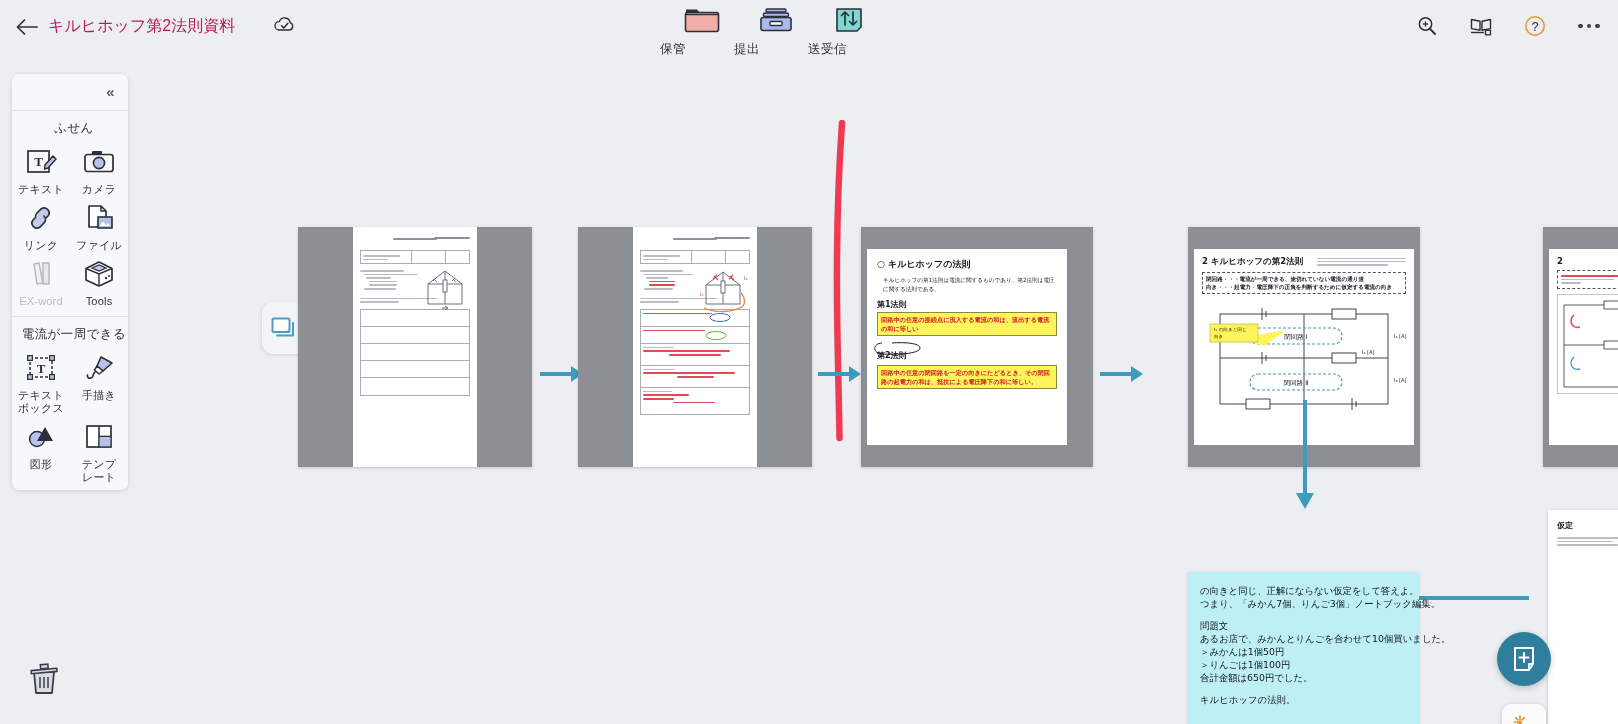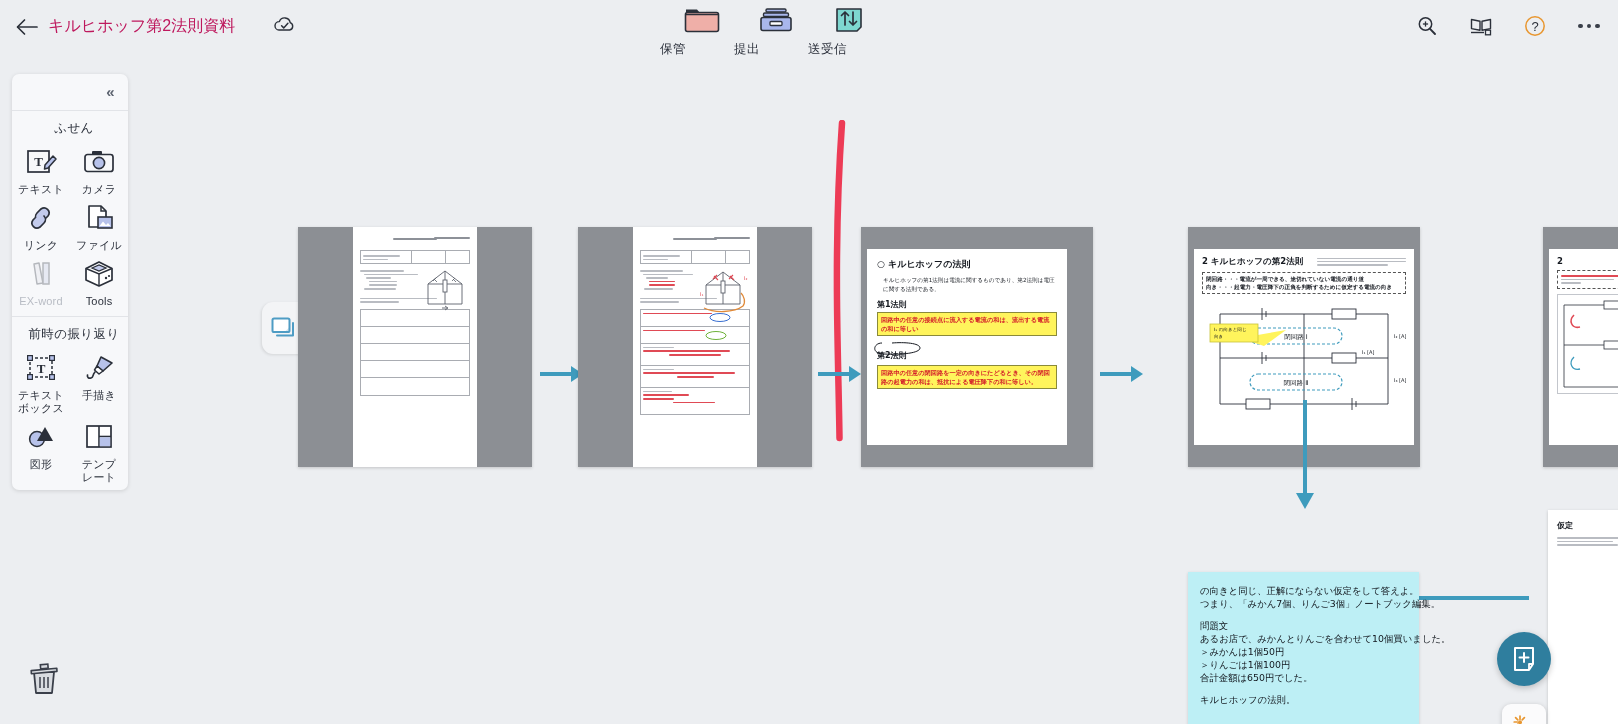--- a/index.html
+++ b/index.html
@@ -290,21 +290,21 @@
             <circle cx="24" cy="19" r="1.2" fill="#2b303a"></circle>
             <circle cx="27" cy="17" r="1.1" fill="#2b303a"></circle>
           </svg>
         </div>
         <div class="txt">Tools</div>
       </div>
     </div>
 
     <div class="pal-divider" style="top:242px"></div>
 
-    <div class="pal-head" style="top:252px">前時の振り返り</div>
+    <div class="pal-head" style="top:252px">電流が一周できる</div>
 
     <div class="pal-grid" style="top:272px">
       <div class="pal-item">
         <div class="pic">
           <svg width="34" height="32" viewBox="0 0 34 32">
             <rect x="6" y="5" width="22" height="19" fill="none" stroke="#2b303a" stroke-width="1.5" stroke-dasharray="3 2"></rect>
             <text x="17" y="19.5" font-size="13" font-weight="bold" fill="#2b303a" text-anchor="middle" font-family="Liberation Serif, serif">T</text>
             <rect x="3.6" y="2.6" width="4.8" height="4.8" fill="#b7c2ea" stroke="#2b303a" stroke-width="1.2"></rect>
             <rect x="25.6" y="2.6" width="4.8" height="4.8" fill="#b7c2ea" stroke="#2b303a" stroke-width="1.2"></rect>
             <rect x="3.6" y="21.6" width="4.8" height="4.8" fill="#b7c2ea" stroke="#2b303a" stroke-width="1.2"></rect>

